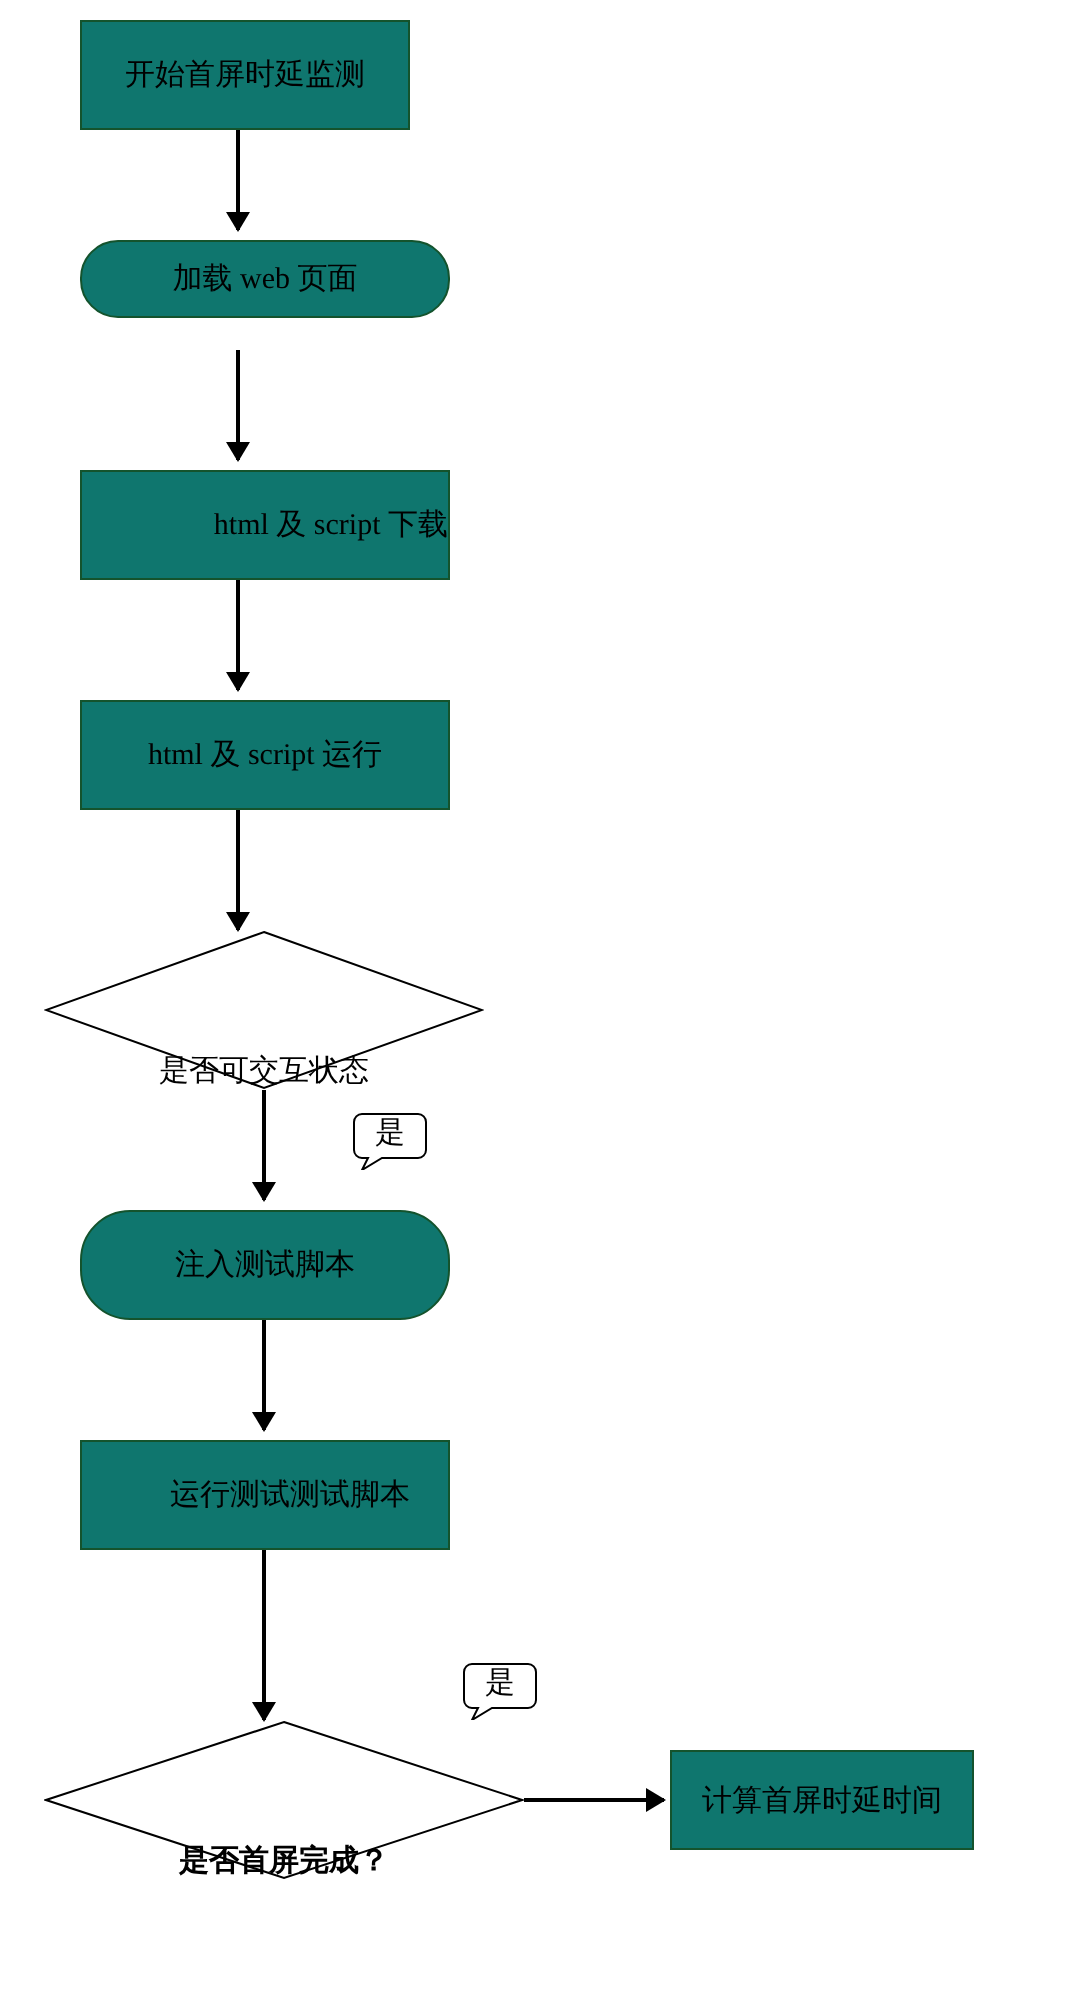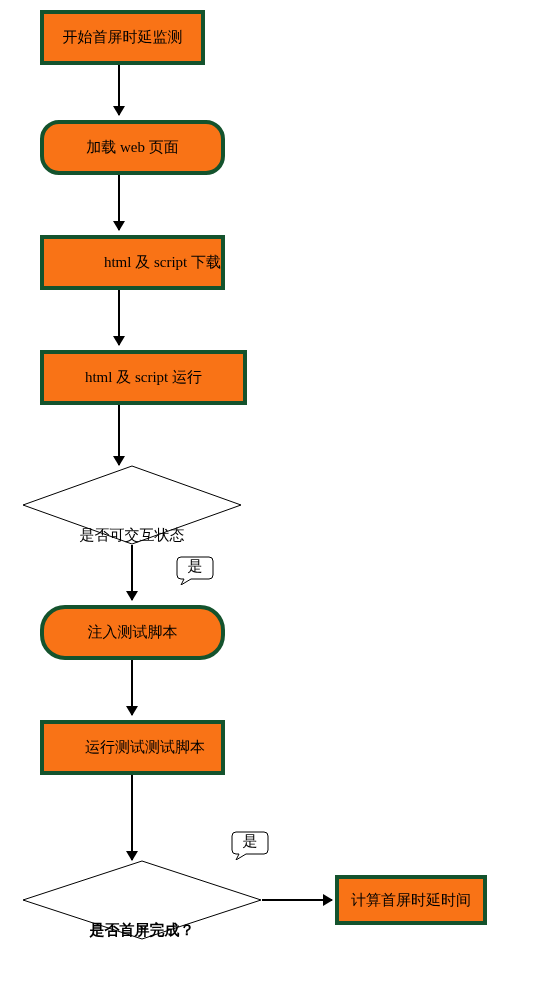--- a/index.html
+++ b/index.html
@@ -8,22 +8,22 @@
     width: 535px;
     height: 1000px;
     background: #ffffff;
     font-family: "SimSun", "宋体", serif;
     font-size: 15px;
     color: #000;
     position: relative;
   }
   .node {
     position: absolute;
-    border: 4px solid #14532d;
-    background: #f97316;
+    border: 1px solid #14532d;
+    background: #0f766e;
     display: flex;
     align-items: center;
     justify-content: center;
     text-align: center;
     box-sizing: border-box;
   }
   .diamond {
     position: absolute;
   }
   .diamond svg {
@@ -79,31 +79,31 @@
   }
 </style>
 </head>
 <body>
 
 <div class="node" style="left:40px; top:10px; width:165px; height:55px;">
   <span>开始首屏时延监测</span>
 </div>
 <div class="arrow" style="left:118px; top:65px; height:50px;"></div>
 
-<div class="node" style="left:40px; top:120px; width:185px; height:55px;border-radius:19px;">
+<div class="node" style="left:40px; top:120px; width:185px; height:39px;border-radius:19px;">
   <span>加载 web 页面</span>
 </div>
 <div class="arrow" style="left:118px; top:175px; height:55px;"></div>
 
 <div class="node" style="left:40px; top:235px; width:185px; height:55px;justify-content:flex-end;">
   <span>html 及 script 下载</span>
 </div>
 <div class="arrow" style="left:118px; top:290px; height:55px;"></div>
 
-<div class="node" style="left:40px; top:350px; width:207px; height:55px;">
+<div class="node" style="left:40px; top:350px; width:185px; height:55px;">
   <span>html 及 script 运行</span>
 </div>
 <div class="arrow" style="left:118px; top:405px; height:60px;"></div>
 
 <div class="diamond" style="left:22px; top:465px; width:220px; height:80px;">
   <svg width="220" height="80" viewBox="0 0 220 80">
     <polygon points="110,1 219,40 110,79 1,40" fill="#fff" stroke="#000" stroke-width="1"></polygon>
   </svg>
   <div class="label">
     <span>是否可交互状态</span>

